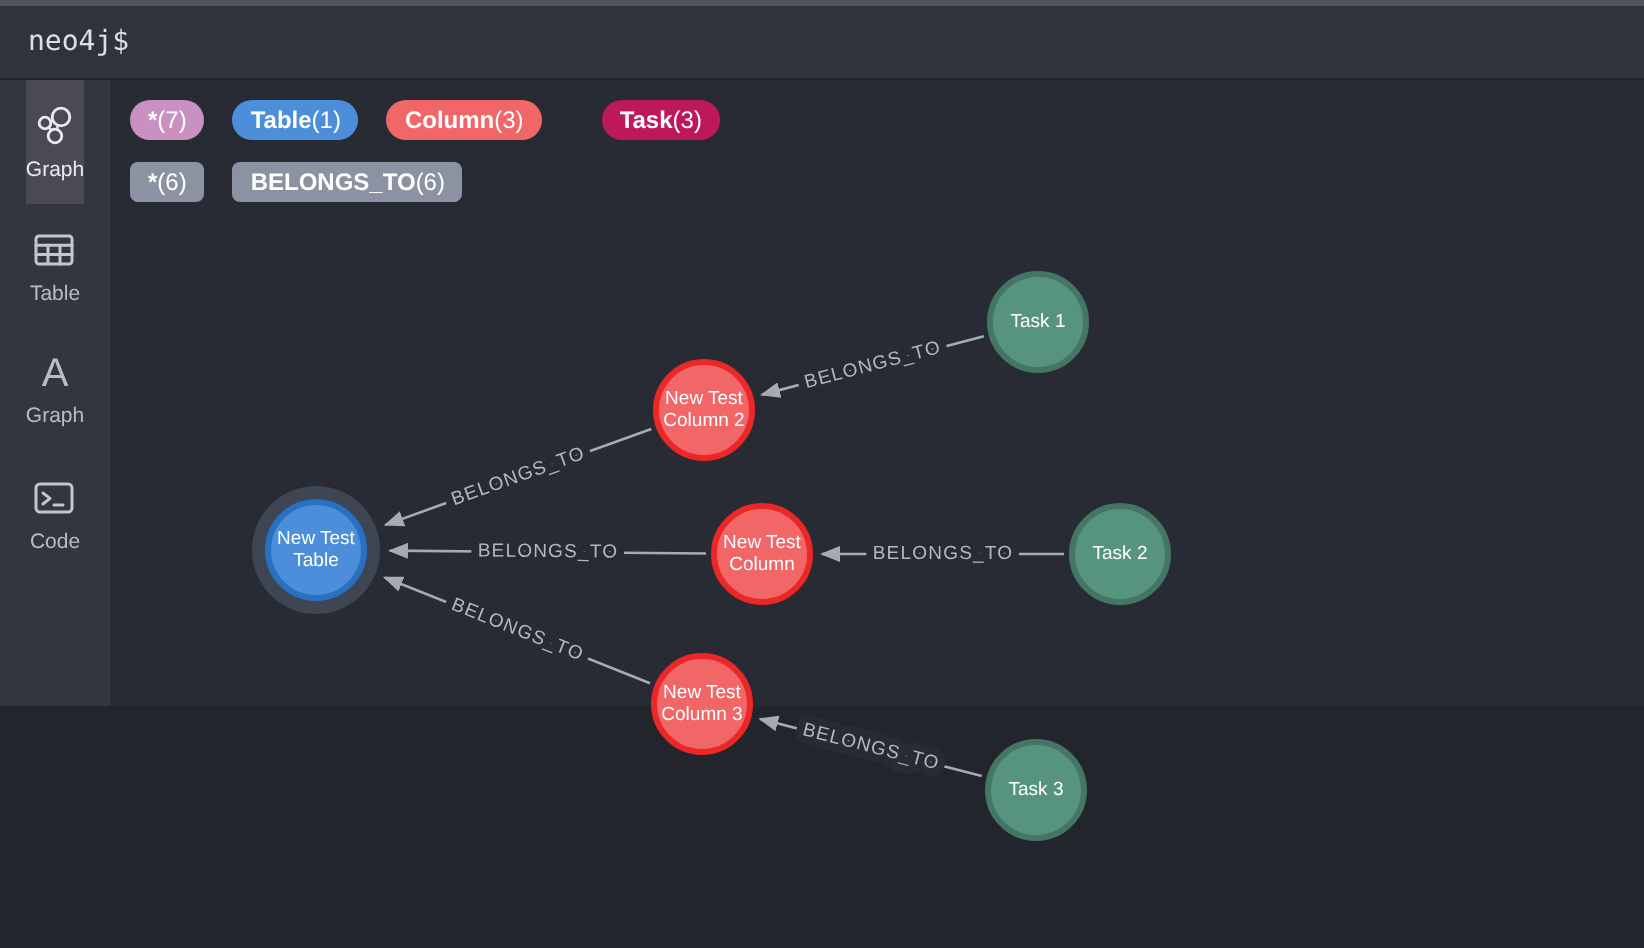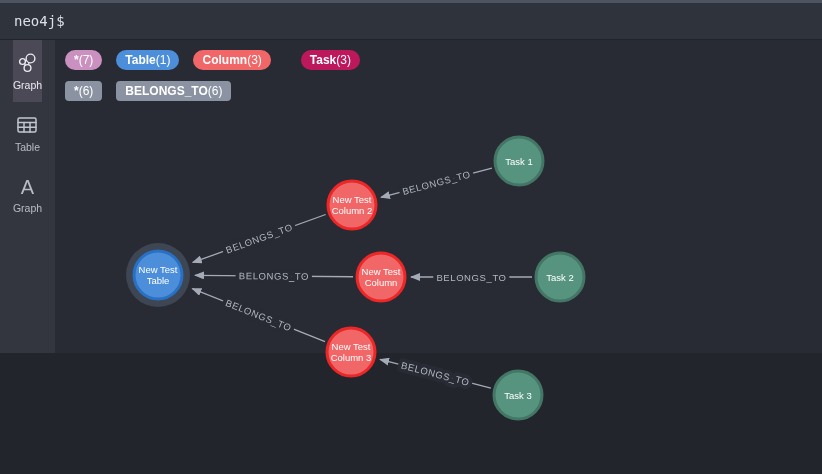--- a/index.html
+++ b/index.html
@@ -79,20 +79,30 @@
             <line x1="3" y1="13.2" x2="21" y2="13.2"></line>
             <line x1="9" y1="8.6" x2="9" y2="18"></line>
             <line x1="15" y1="8.6" x2="15" y2="18"></line>
           </g>
         </svg>
         <span class="lbl">Table</span>
       </div>
       <div class="side-item">
         <span class="icon-text-a">A</span>
         <span class="lbl">Graph</span>
+      </div>
+      <div class="side-item">
+        <svg width="24" height="22" viewBox="0 0 24 22">
+          <g class="icon-stroke">
+            <rect x="3" y="4" width="18" height="14" rx="2"></rect>
+            <polyline points="6.5,8.5 10,11.2 6.5,14"></polyline>
+            <line x1="12" y1="14.5" x2="16.5" y2="14.5"></line>
+          </g>
+        </svg>
+        <span class="lbl">Code</span>
       </div>
     </nav>
 
     <div class="canvas">
       <div class="legend">
         <div class="legend-row">
             <span class="pill round" style="background: rgb(201, 144, 192);">
               <b>*</b>
               <span class="cnt">(7)</span>
             </span>

